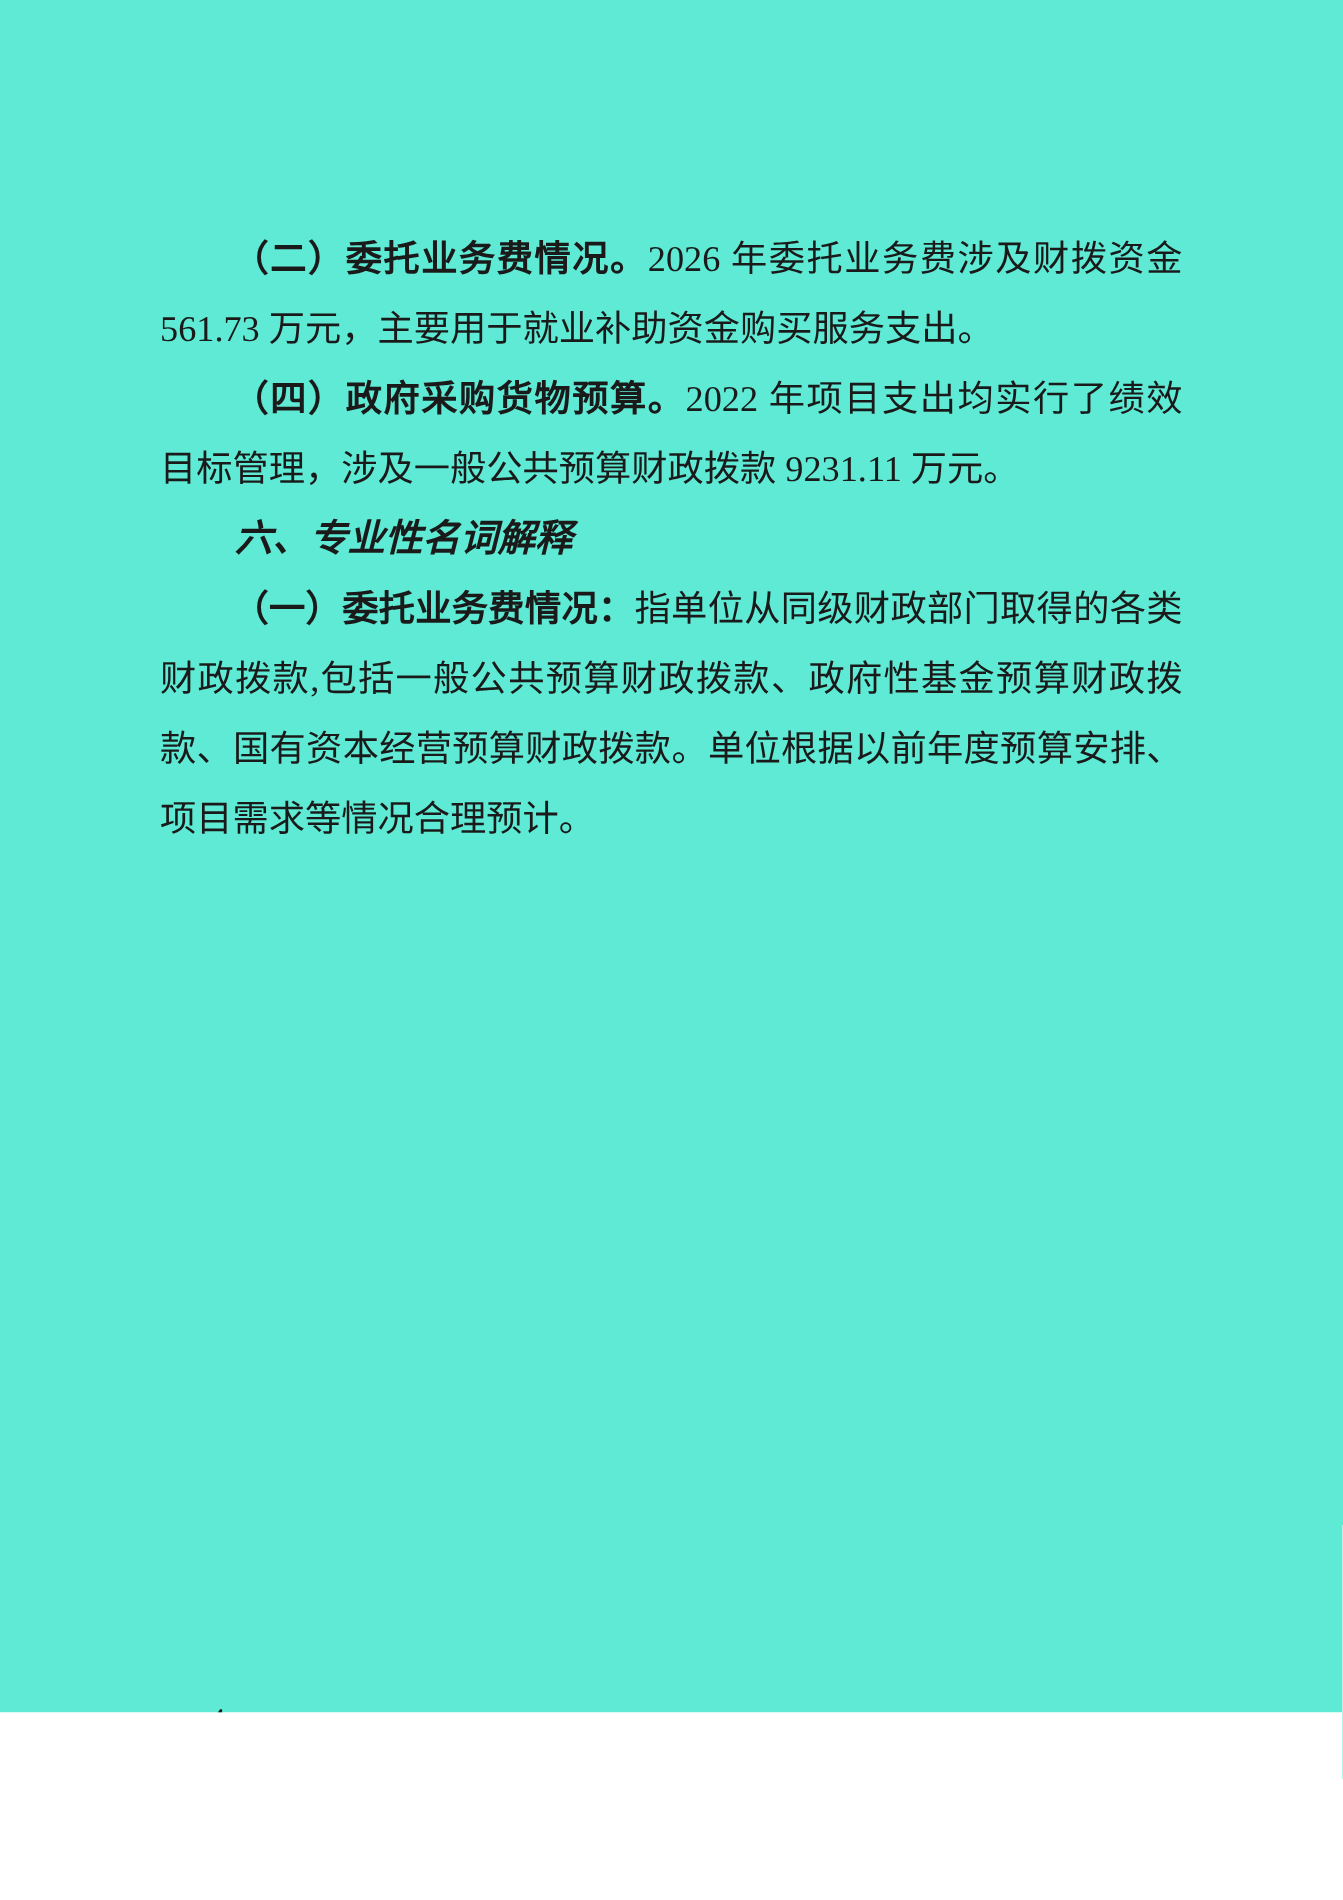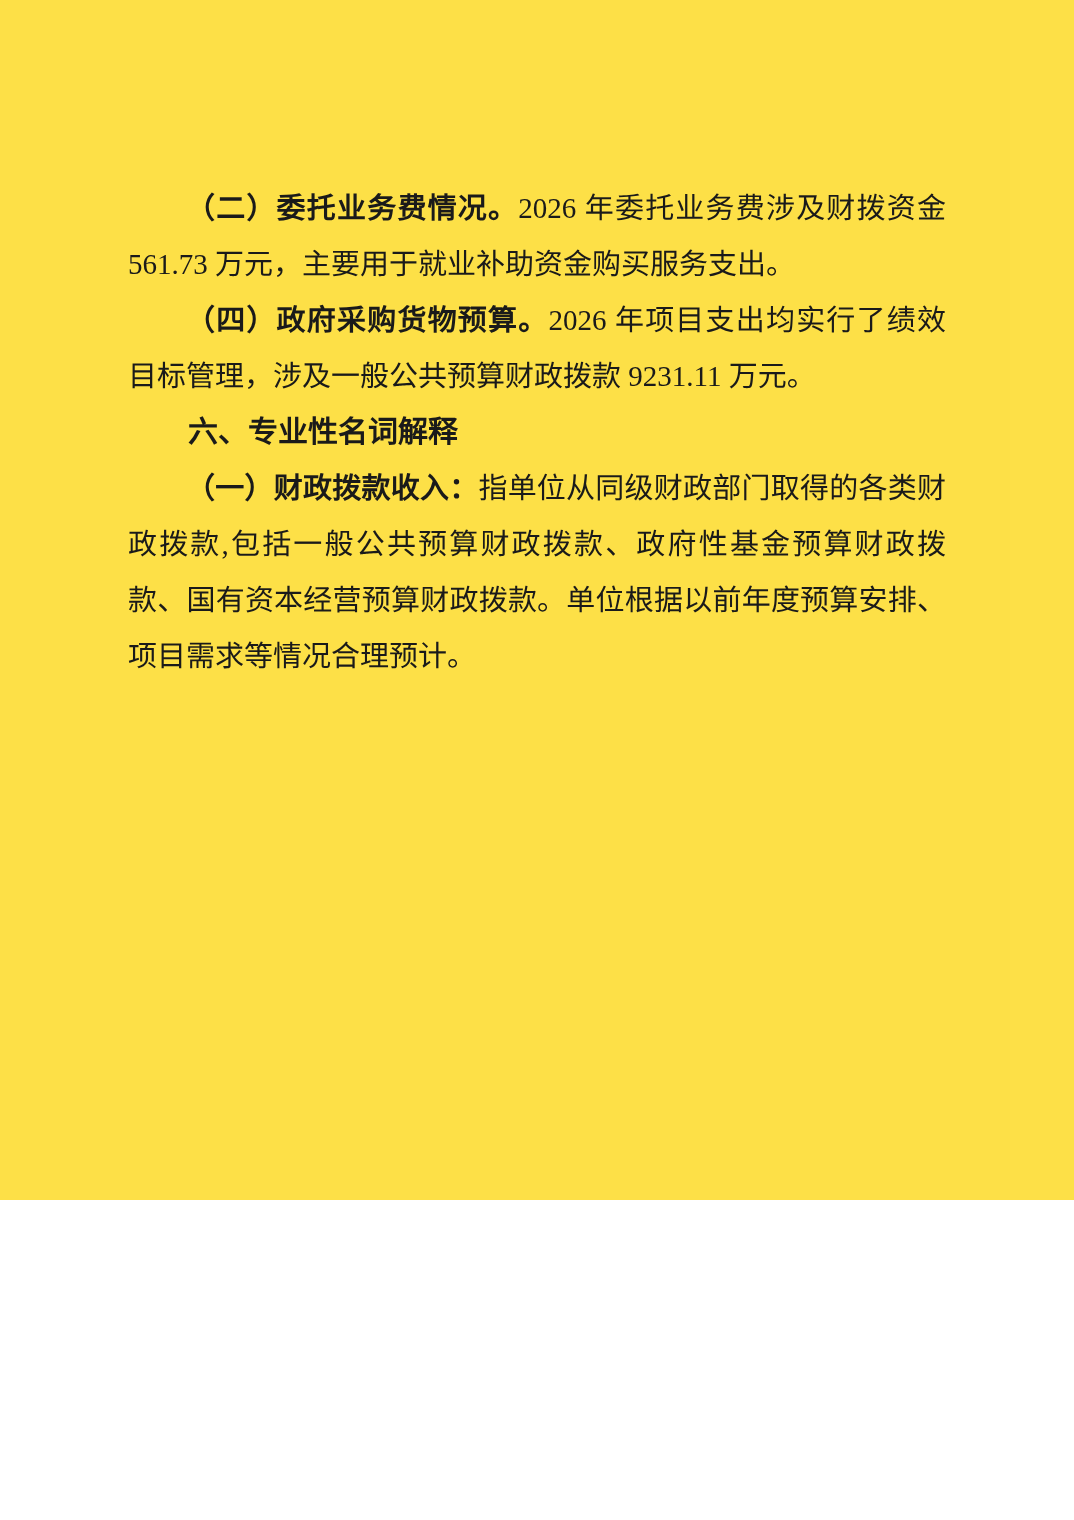--- a/index.html
+++ b/index.html
@@ -3,22 +3,22 @@
 <meta charset="utf-8">
 <style>
   html, body {
     margin: 0;
     padding: 0;
     background: #ffffff;
   }
   .page {
     position: relative;
     width: 1074px;
-    height: 1200px;
-    background: #fde047;
+    height: 1370px;
+    background: #5eead4;
     overflow: hidden;
   }
   .doc-body {
     position: absolute;
     left: 128px;
     top: 180px;
     width: 818px;
     font-family: "Liberation Serif", "DejaVu Serif", serif;
     font-size: 29px;
     line-height: 56px;
@@ -32,36 +32,37 @@
   .para .lead {
     font-weight: 700;
   }
   .heading {
     margin: 0;
     text-indent: 2em;
     font-family: "Liberation Sans", "DejaVu Sans", sans-serif;
     font-weight: 700;
     font-size: 30px;
     text-align: left;
+    font-style: italic;
   }
   .footer-page-number {
     position: absolute;
     left: 128px;
     top: 1349px;
     font-family: "Liberation Serif", "DejaVu Serif", serif;
     font-size: 29px;
     line-height: 56px;
     color: #1a1a1a;
     letter-spacing: 1px;
   }
 </style>
 </head>
 <body>
 
 <div class="page">
   <div class="doc-body">
       <p class="para"><span class="lead">（二）委托业务费情况。</span><span class="body-text">2026 年委托业务费涉及财拨资金 561.73 万元，主要用于就业补助资金购买服务支出。</span></p>
-      <p class="para"><span class="lead">（四）政府采购货物预算。</span><span class="body-text">2026 年项目支出均实行了绩效目标管理，涉及一般公共预算财政拨款 9231.11 万元。</span></p>
+      <p class="para"><span class="lead">（四）政府采购货物预算。</span><span class="body-text">2022 年项目支出均实行了绩效目标管理，涉及一般公共预算财政拨款 9231.11 万元。</span></p>
       <p class="heading">六、专业性名词解释</p>
-      <p class="para"><span class="lead">（一）财政拨款收入：</span><span class="body-text">指单位从同级财政部门取得的各类财政拨款,包括一般公共预算财政拨款、政府性基金预算财政拨款、国有资本经营预算财政拨款。单位根据以前年度预算安排、项目需求等情况合理预计。</span></p>
+      <p class="para"><span class="lead">（一）委托业务费情况：</span><span class="body-text">指单位从同级财政部门取得的各类财政拨款,包括一般公共预算财政拨款、政府性基金预算财政拨款、国有资本经营预算财政拨款。单位根据以前年度预算安排、项目需求等情况合理预计。</span></p>
     </div>
   <div class="footer-page-number">— 4 —</div>
 </div>
 
 </body></html>

